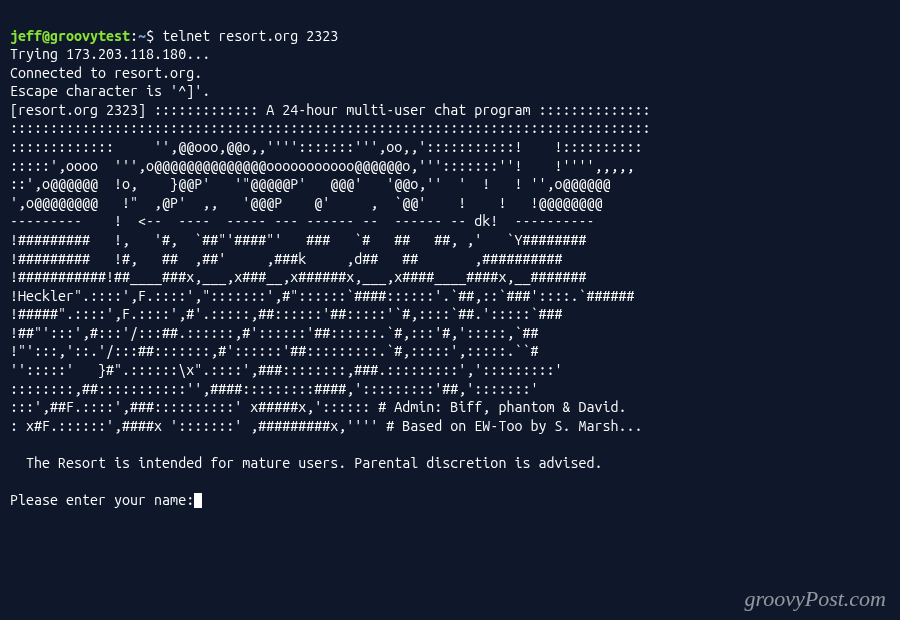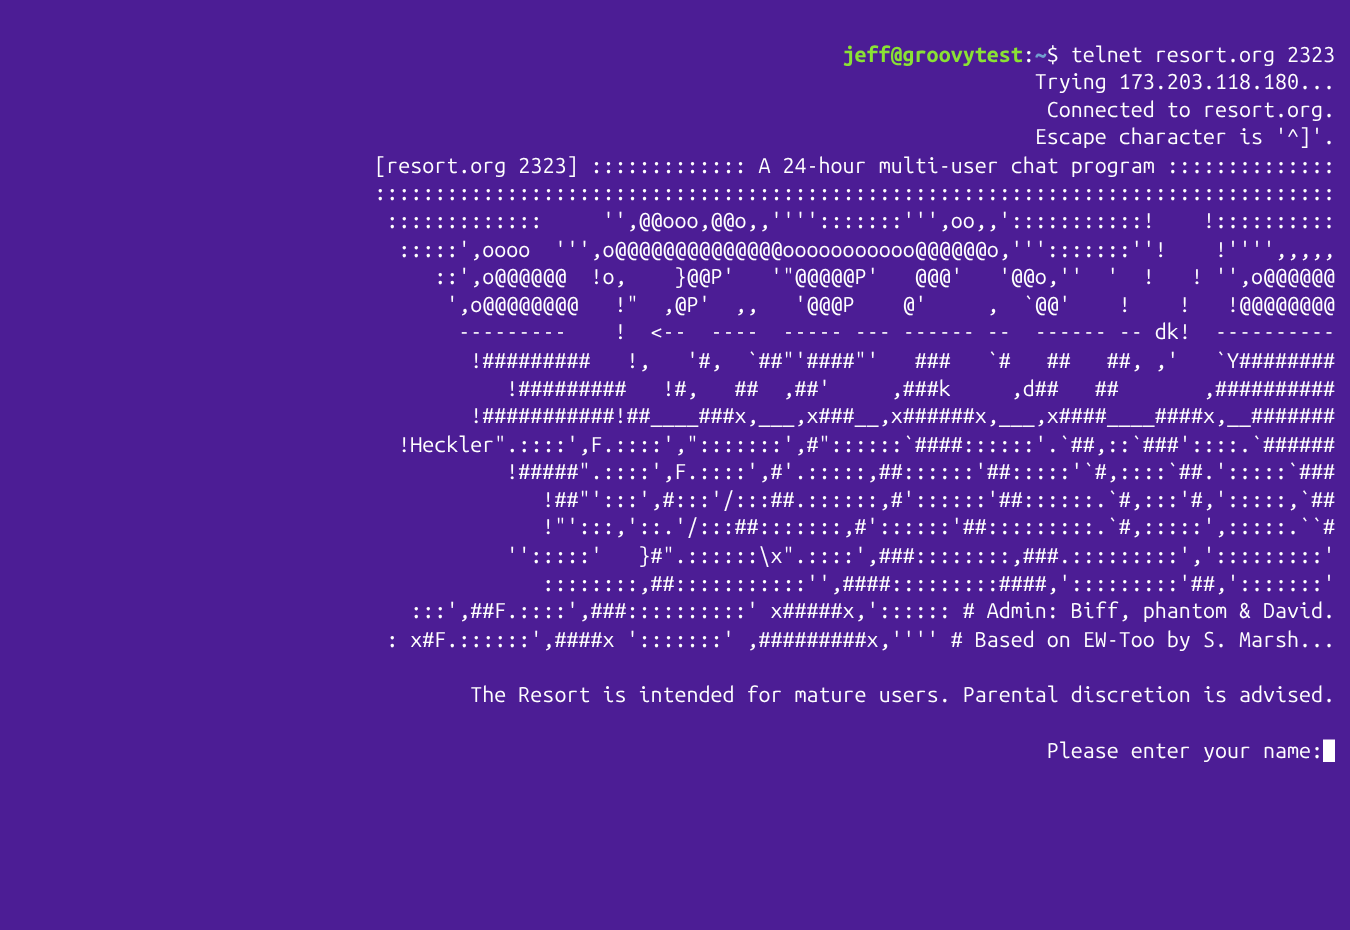--- a/index.html
+++ b/index.html
@@ -11,27 +11,26 @@
       width: 900px;
       height: 620px;
       background: #2c001e;
       overflow: hidden;
       font-family: "Ubuntu Mono", "DejaVu Sans Mono", "Consolas", monospace;
     }
     .terminal {
       width: 100%;
       height: 100%;
       padding: 8px 10px;
-      background: #4c1d95;
+      background: #0f172a;
       color: #ffffff;
       font-size: 14.3px;
       line-height: 1.3;
       white-space: pre;
       position: relative;
-      text-align: right;
     }
     .prompt-user {
       color: #8ae234;
       font-weight: bold;
     }
     .prompt-colon {
       color: #ffffff;
     }
     .prompt-path {
       color: #729fcf;
@@ -91,13 +90,14 @@
 <span class="motd">!##"':::',#:::'/:::##.::::::,#'::::::'##::::::.`#,:::'#,':::::,`##</span>
 <span class="motd">!"':::,'::.'/:::##:::::::,#'::::::'##:::::::::.`#,:::::',:::::.``#</span>
 <span class="motd">'':::::'   }#".::::::\x".::::',###::::::::,###.:::::::::',':::::::::'</span>
 <span class="motd">::::::::,##:::::::::::'',####:::::::::####,':::::::::'##,':::::::'</span>
 <span class="motd">:::',##F.::::',###::::::::::' x#####x,':::::: # Admin: Biff, phantom &amp; David.</span>
 <span class="motd">: x#F.::::::',####x ':::::::' ,#########x,'''' # Based on EW-Too by S. Marsh...</span>
 
 <span class="motd">  The Resort is intended for mature users. Parental discretion is advised.</span>
 
 <span class="motd">Please enter your name:</span><span class="cursor"></span>
+<div class="watermark">groovyPost.com</div>
 </div>
 
 </body></html>

